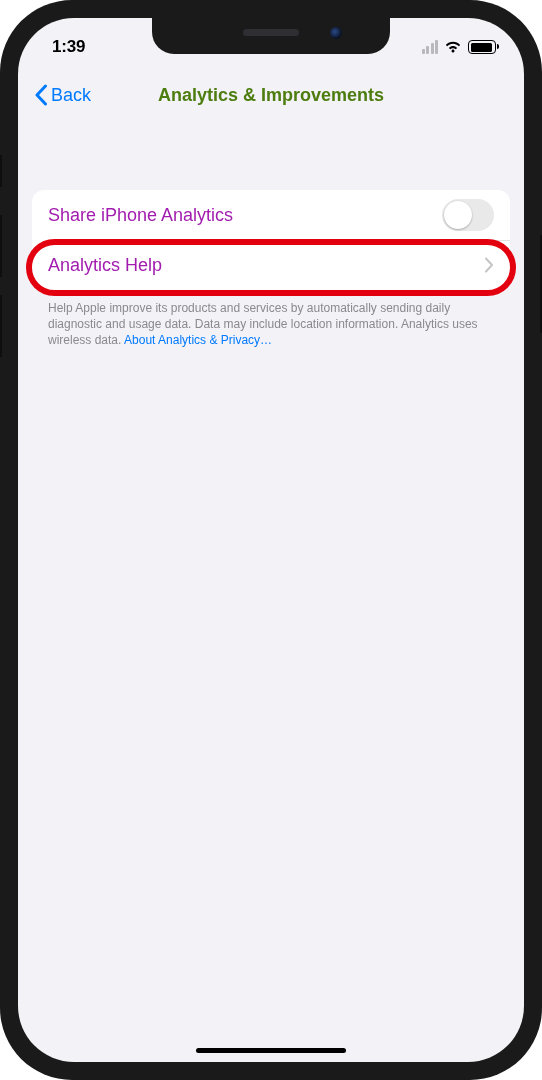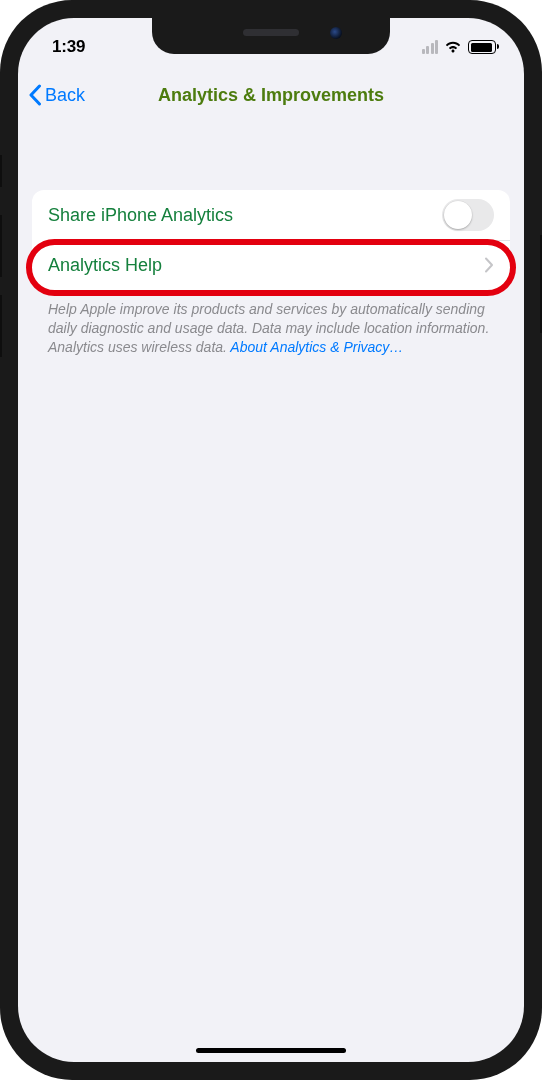--- a/index.html
+++ b/index.html
@@ -97,21 +97,21 @@
     position: relative;
     height: 46px;
     display: flex;
     align-items: center;
     padding: 0 10px;
   }
   .back-btn {
     display: flex;
     align-items: center;
     position: absolute;
-    left: 10px;
+    left: 16px;
     color: #007aff;
     font-size: 18px;
     gap: 3px;
   }
   .back-chev { width: 14px; height: 22px; }
   .nav-title {
     margin: 0 auto;
     font-size: 18px;
     font-weight: 600;
     color: #4d7c0f;
@@ -134,21 +134,21 @@
     min-height: 50px;
     padding: 0 16px;
   }
   .row + .row::before {
     content: "";
     position: absolute;
     top: 0; left: 16px; right: 0;
     height: 1px;
     background: #e2e2e7;
   }
-  .row-label { font-size: 18px; color: #15803d; }
+  .row-label { font-size: 18px; color: #a21caf; }
   .ios-switch {
     width: 52px; height: 32px; background: #e9e9ea; border-radius: 16px; position: relative;
   }
   .ios-switch .knob {
     position:absolute; left:2px; top:2px; width:28px; height:28px; background:#fff; border-radius:50%;
     box-shadow: 0 1px 2px rgba(0,0,0,0.25), 0 0 0 0.5px rgba(0,0,0,0.05);
   }
   .disclosure { width: 10px; height: 16px; flex-shrink: 0; margin-left: 8px; }
 
   .highlight-ring {
@@ -158,24 +158,23 @@
     right: -6px;
     height: 57px;
     border: 6px solid #e3000f;
     border-radius: 30px;
     pointer-events: none;
     z-index: 5;
   }
 
   .footer-note {
     margin: 10px 30px 0;
-    font-size: 14px;
+    font-size: 12px;
     line-height: 1.35;
     color: #8a8a8e;
-    font-style: italic;
   }
   .footer-note a { color: #007aff; text-decoration: none; }
 
   .home-ind {
     position: absolute;
     bottom: 9px;
     left: 50%;
     transform: translateX(-50%);
     width: 150px;
     height: 5px;

